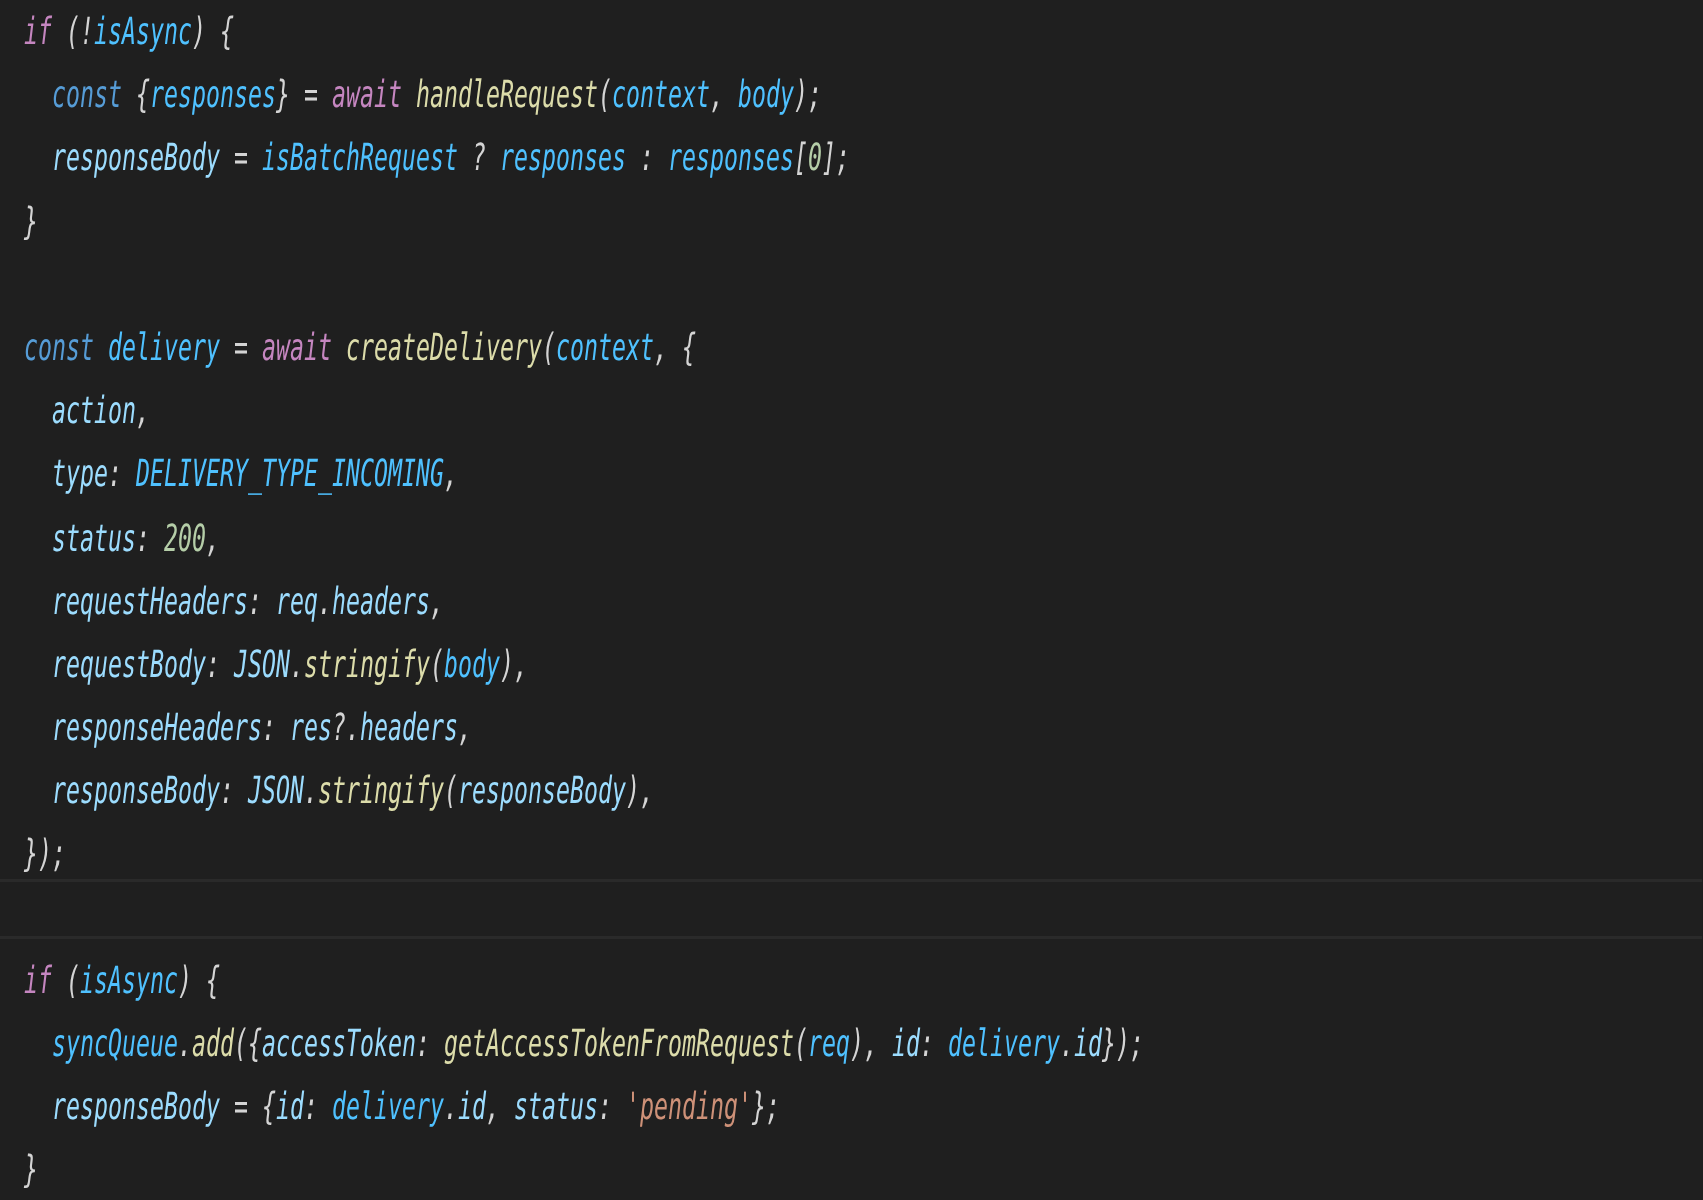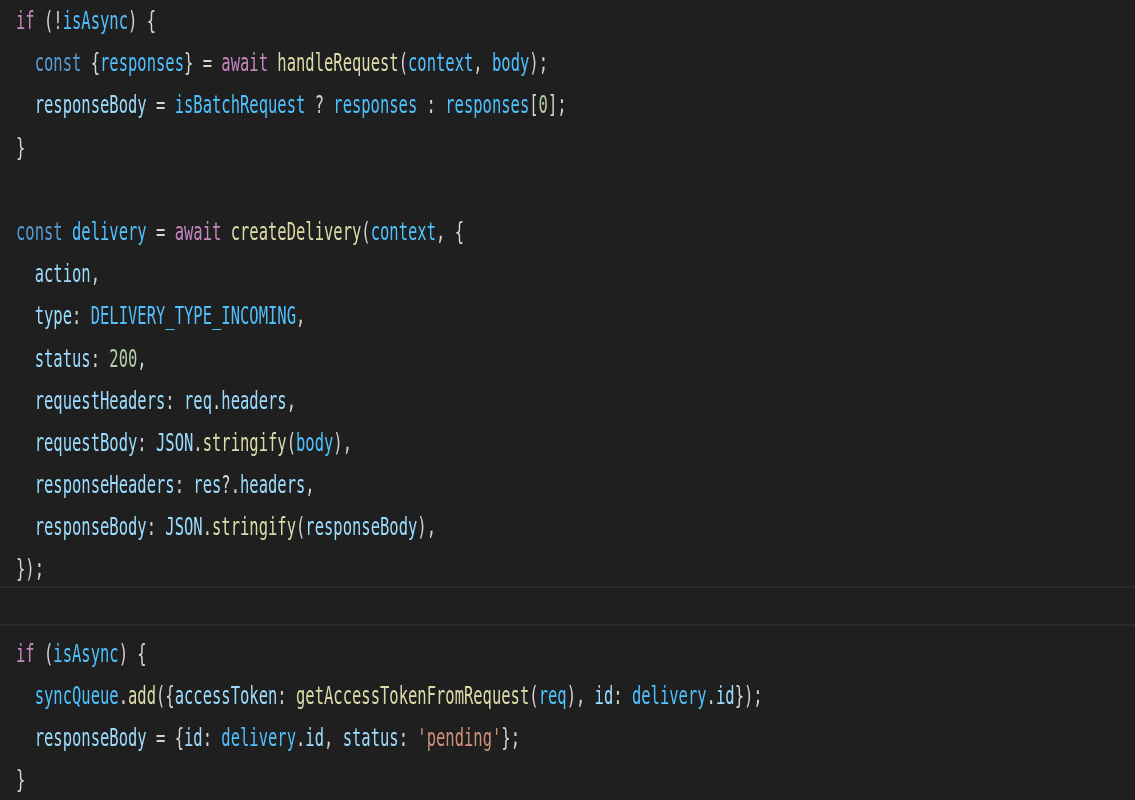--- a/index.html
+++ b/index.html
@@ -8,20 +8,21 @@
       background: #1f1f1f;
       width: 1135px;
       height: 800px;
       overflow: hidden;
     }
     .editor {
       position: relative;
       width: 1135px;
       height: 800px;
       background: #1f1f1f;
+      font-style: italic;
     }
     .current-line {
       position: absolute;
       left: 0;
       width: 1135px;
       top: 586px;
       height: 40px;
       border-top: 2px solid #2a2a2a;
       border-bottom: 2px solid #2a2a2a;
       box-sizing: border-box;

